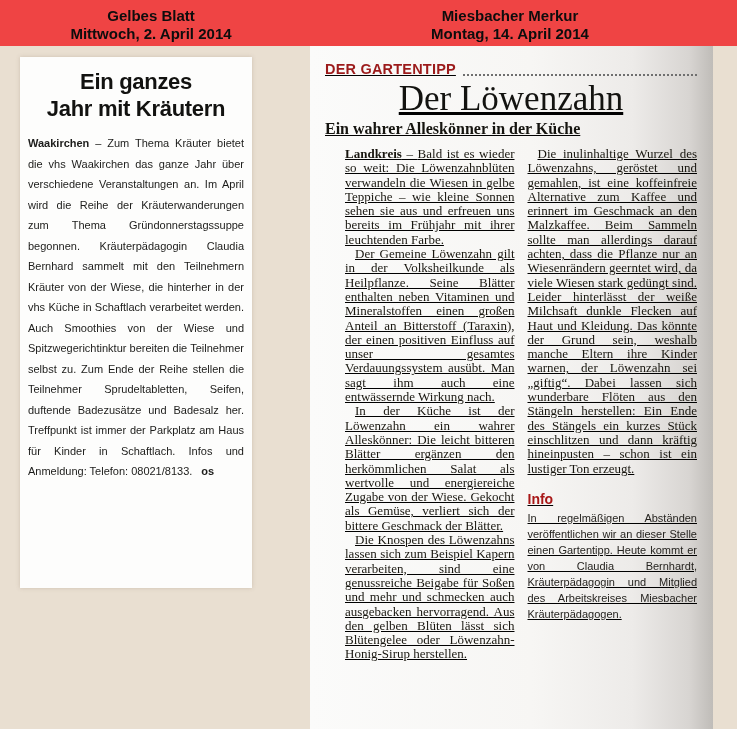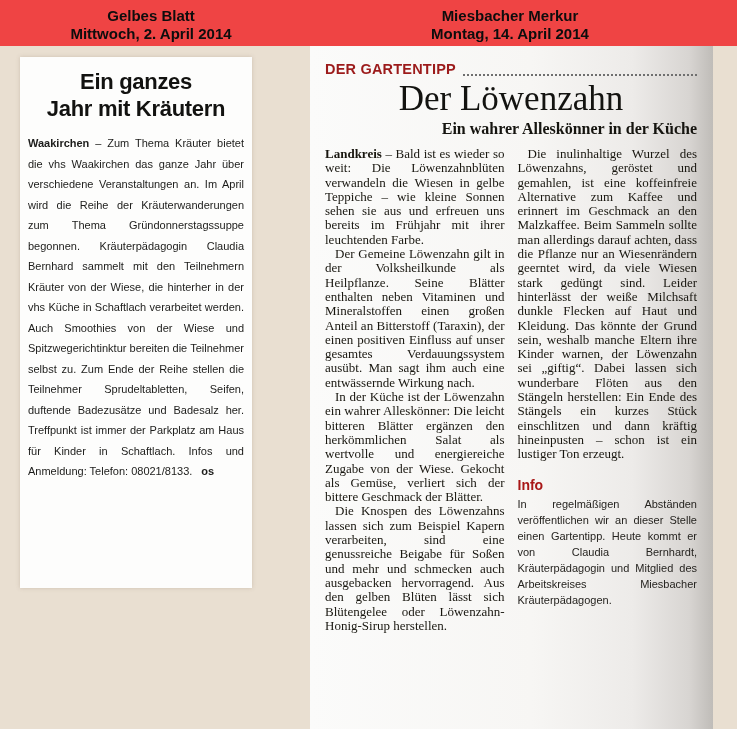--- a/index.html
+++ b/index.html
@@ -38,41 +38,42 @@
     text-align:justify; hyphens:auto; color:#1c1c1a;
   }
   .clip-left .author { font-weight:bold; margin-left:9px; }
 
   
   .clip-right {
     position:absolute; left:310px; top:46px; width:403px; height:683px;
     box-sizing:border-box; padding:15px 16px 0 15px;
     background:linear-gradient(to right,
       #fbfbfa 0%, #f7f6f4 55%, #edebe9 80%, #d8d5d2 94%, #bfbcb8 100%);
+    text-decoration:underline;
   }
   .kicker-row { display:flex; margin-bottom:3px; }
   .kicker {
     font-weight:bold; font-size:14.5px; letter-spacing:0.2px;
     color:#9c1b1b; white-space:nowrap;
   }
   .leader {
     flex:1; height:13px; margin-left:7px;
     border-bottom:2px dotted #6f6f6f;
   }
   .art-title {
     margin:3px 0 2px; text-align:center;
     font-family:"Liberation Serif", serif; font-weight:normal;
     font-size:35px; line-height:38px; color:#131310;
   }
   .art-subtitle {
-    margin:0 0 9px; text-align:right;
+    margin:0 0 9px; text-align:left;
     font-family:"Liberation Serif", serif; font-weight:bold;
     font-size:16px; line-height:18px; color:#15140f;
   }
-  .cols { display:flex; gap:13px; }
+  .cols { display:flex; gap:13px;margin-left:20px; }
   .col {
     flex:1; font-family:"Liberation Serif", serif;
     font-size:13px; line-height:14.3px; text-align:justify;
     hyphens:auto; color:#18160f;
   }
   .col p { margin:0; }
   .col p.ind { text-indent:10px; }
 
   .info-box { margin-top:15px; }
   .info-heading {

